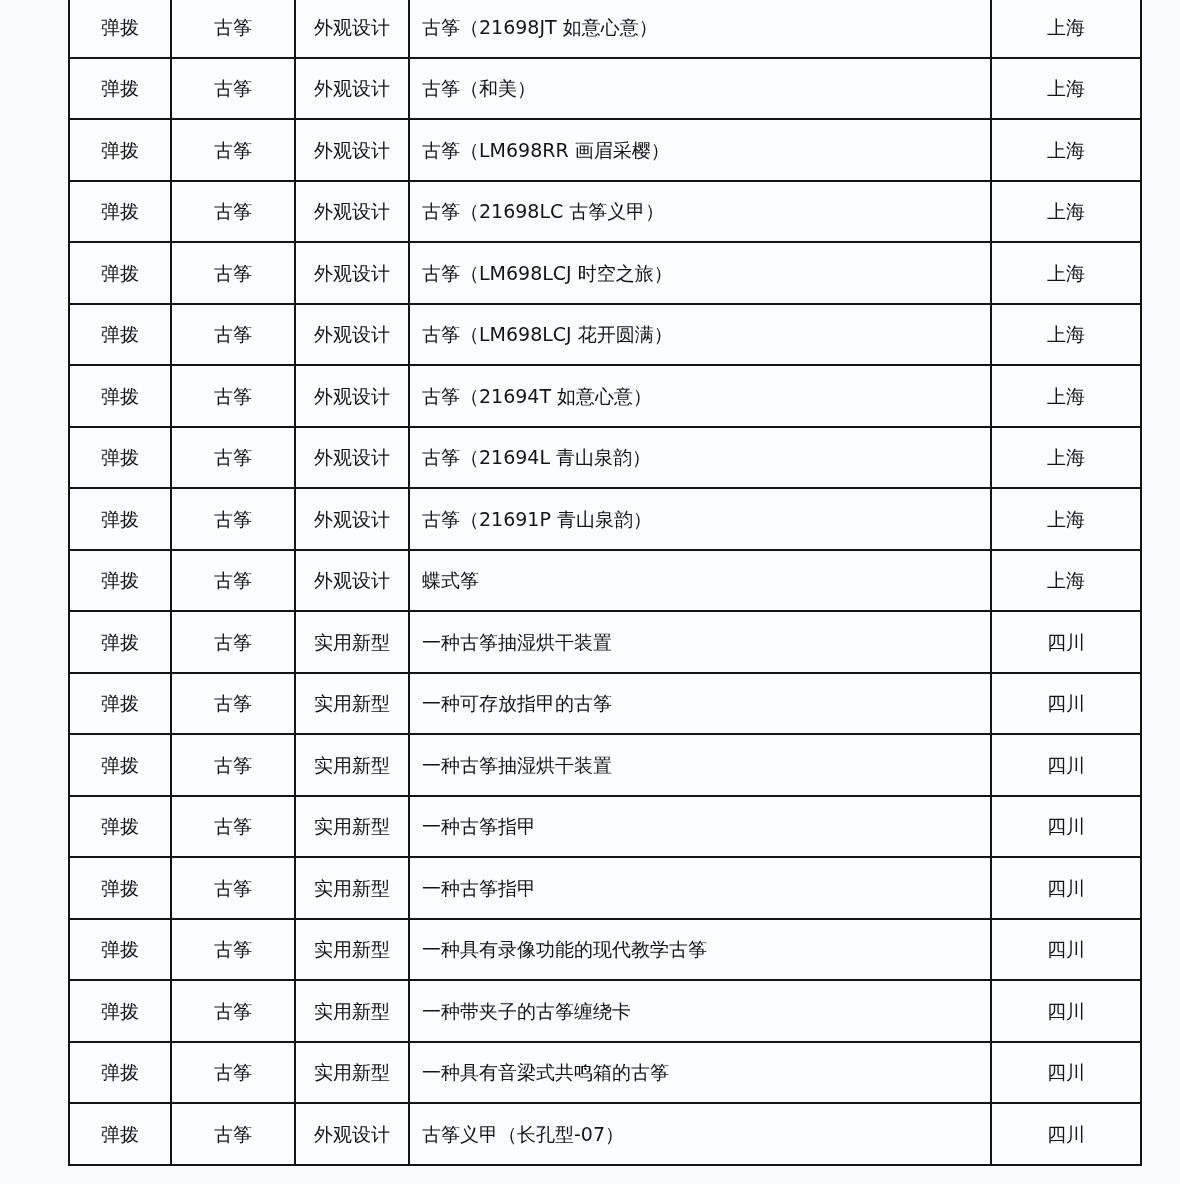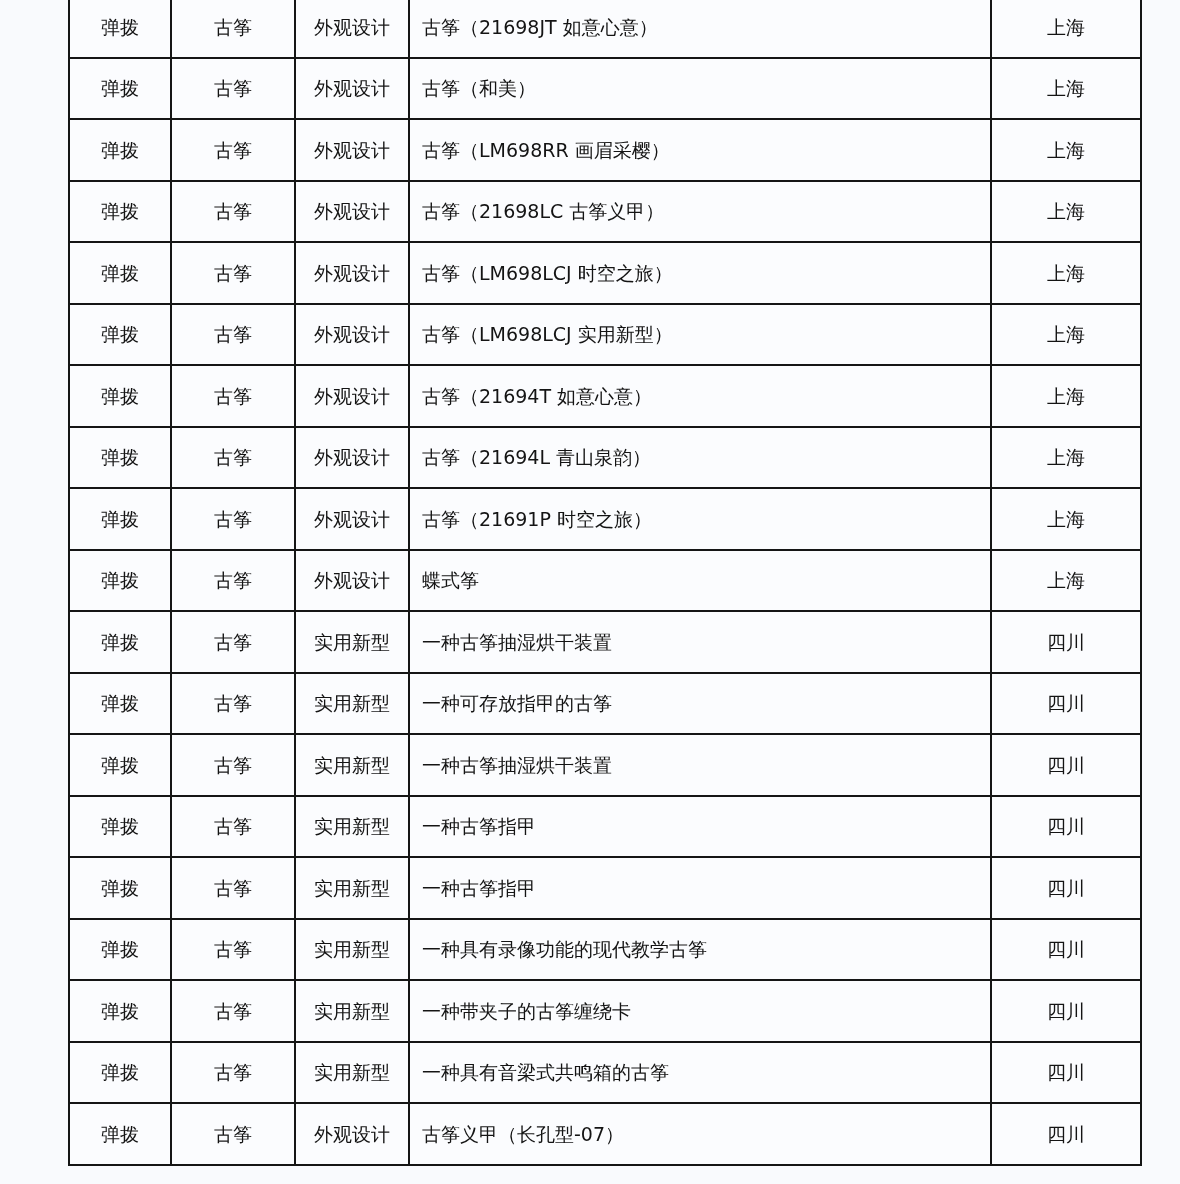--- a/index.html
+++ b/index.html
@@ -91,42 +91,42 @@
           <td class="c"><span class="cell-text">弹拨</span></td>
           <td class="c"><span class="cell-text">古筝</span></td>
           <td class="c"><span class="cell-text">外观设计</span></td>
           <td class="l"><span class="cell-text">古筝（LM698LCJ 时空之旅）</span></td>
           <td class="c"><span class="cell-text">上海</span></td>
         </tr>
         <tr>
           <td class="c"><span class="cell-text">弹拨</span></td>
           <td class="c"><span class="cell-text">古筝</span></td>
           <td class="c"><span class="cell-text">外观设计</span></td>
-          <td class="l"><span class="cell-text">古筝（LM698LCJ 实用新型）</span></td>
+          <td class="l"><span class="cell-text">古筝（LM698LCJ 花开圆满）</span></td>
           <td class="c"><span class="cell-text">上海</span></td>
         </tr>
         <tr>
           <td class="c"><span class="cell-text">弹拨</span></td>
           <td class="c"><span class="cell-text">古筝</span></td>
           <td class="c"><span class="cell-text">外观设计</span></td>
           <td class="l"><span class="cell-text">古筝（21694T 如意心意）</span></td>
           <td class="c"><span class="cell-text">上海</span></td>
         </tr>
         <tr>
           <td class="c"><span class="cell-text">弹拨</span></td>
           <td class="c"><span class="cell-text">古筝</span></td>
           <td class="c"><span class="cell-text">外观设计</span></td>
           <td class="l"><span class="cell-text">古筝（21694L 青山泉韵）</span></td>
           <td class="c"><span class="cell-text">上海</span></td>
         </tr>
         <tr>
           <td class="c"><span class="cell-text">弹拨</span></td>
           <td class="c"><span class="cell-text">古筝</span></td>
           <td class="c"><span class="cell-text">外观设计</span></td>
-          <td class="l"><span class="cell-text">古筝（21691P 时空之旅）</span></td>
+          <td class="l"><span class="cell-text">古筝（21691P 青山泉韵）</span></td>
           <td class="c"><span class="cell-text">上海</span></td>
         </tr>
         <tr>
           <td class="c"><span class="cell-text">弹拨</span></td>
           <td class="c"><span class="cell-text">古筝</span></td>
           <td class="c"><span class="cell-text">外观设计</span></td>
           <td class="l"><span class="cell-text">蝶式筝</span></td>
           <td class="c"><span class="cell-text">上海</span></td>
         </tr>
         <tr>

